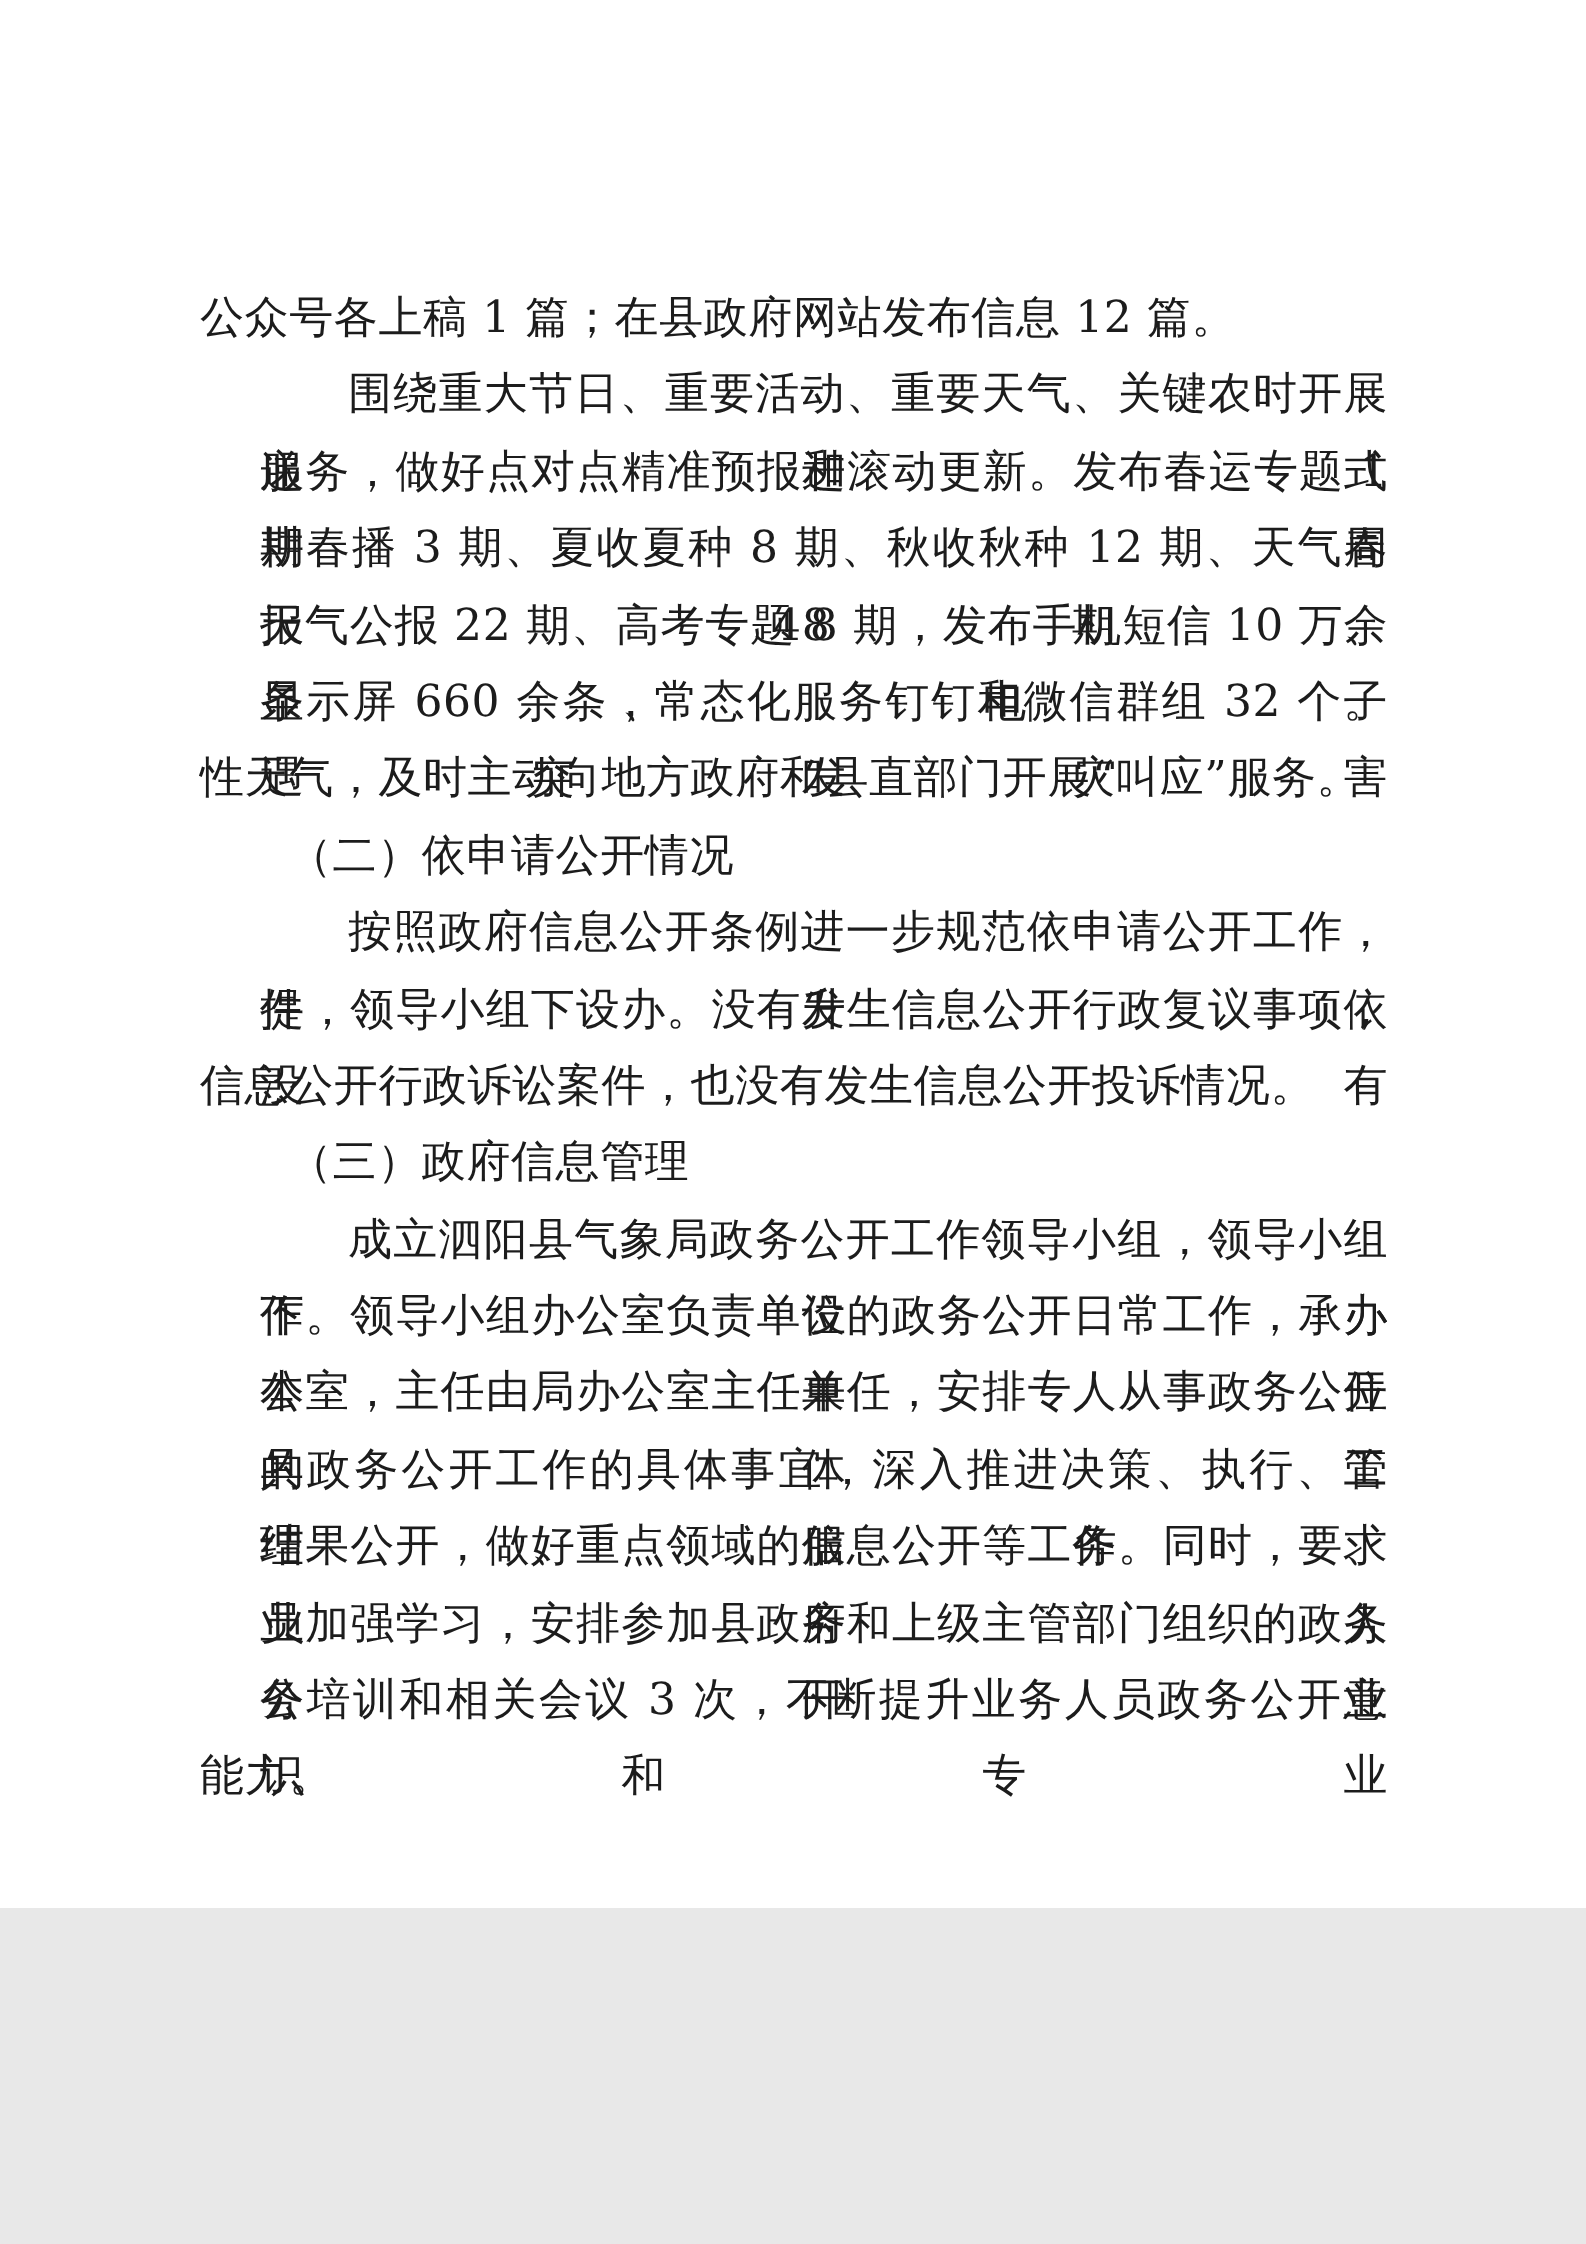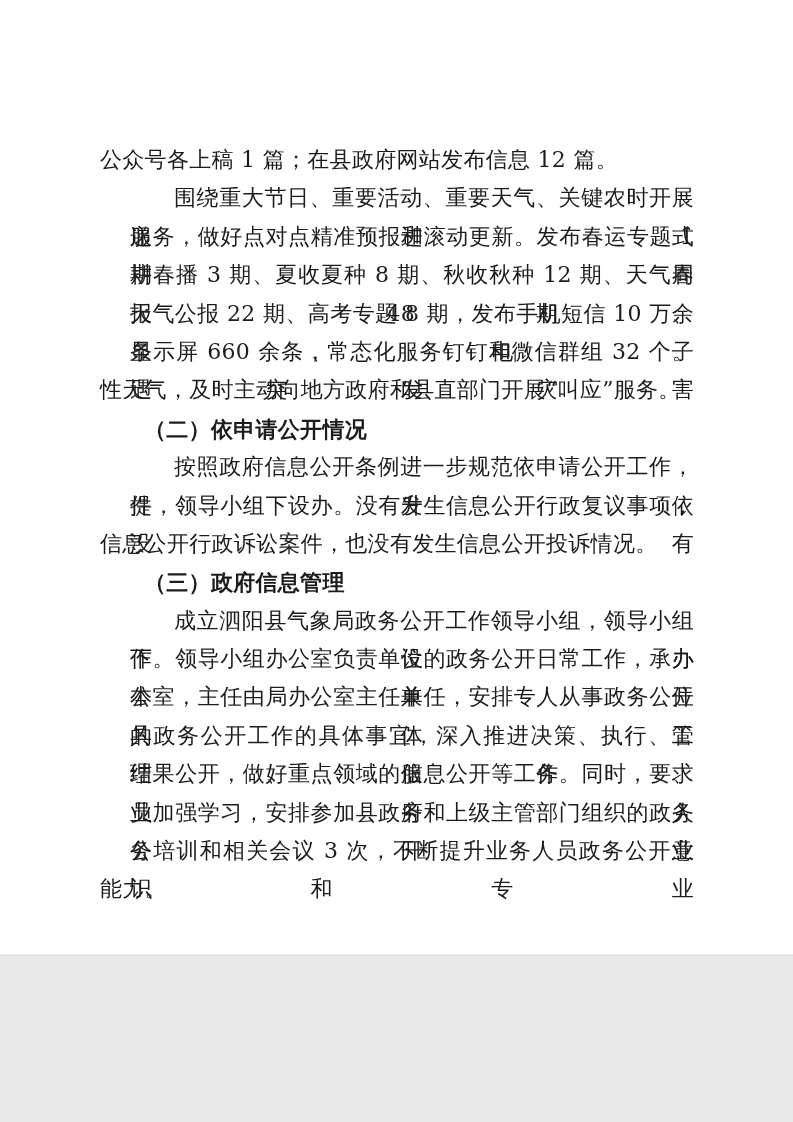--- a/index.html
+++ b/index.html
@@ -34,21 +34,21 @@
     white-space: normal;
     text-align: justify;
     text-align-last: justify;
     margin-left: 30px;
   }
   .line.indent {
     text-indent: 44px;
   }
   .line.heading {
     font-style: normal;
-    font-weight: 700;
+    font-weight: 400;
   }
   .page-footer {
     position: absolute;
     left: 104px;
     top: 1022px;
     font-size: 21px;
     line-height: 30px;
     letter-spacing: 1px;
     color: #1c1c1c;
   }

